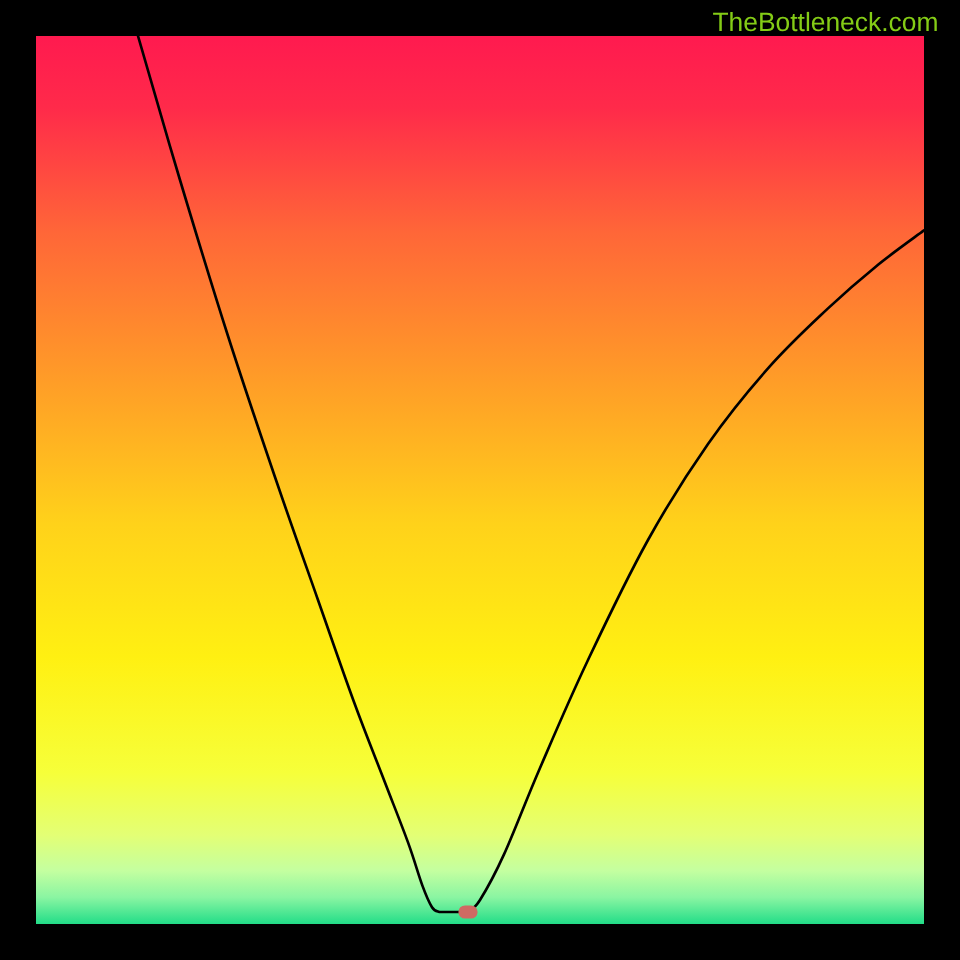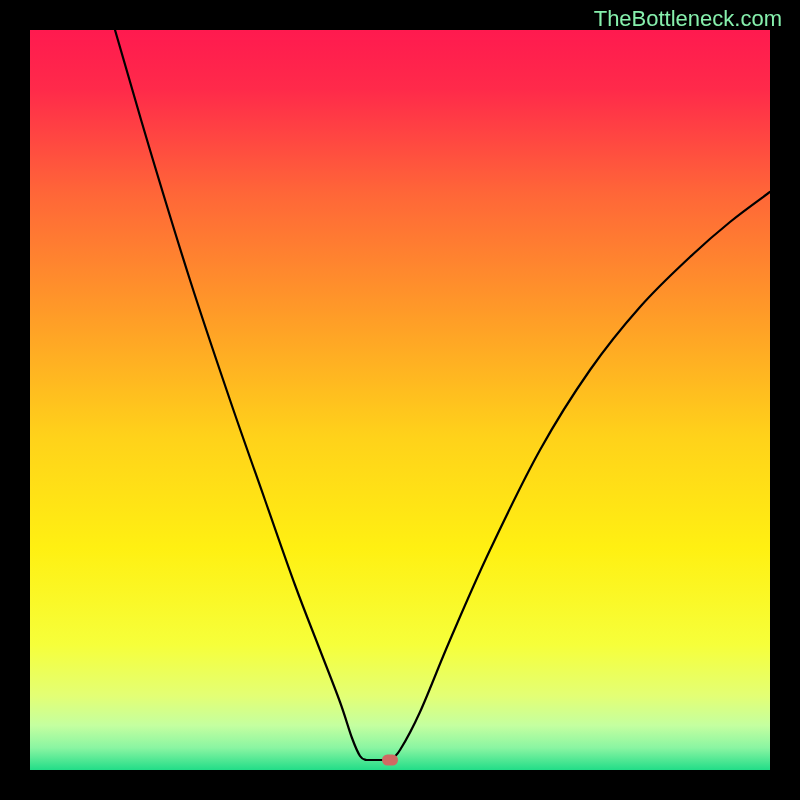--- a/index.html
+++ b/index.html
@@ -20,21 +20,21 @@
     overflow: hidden;
   }
   .gradient {
     position: absolute;
     inset: 0;
   }
   .watermark {
     position: absolute;
     top: 6px;
     right: 18px;
-    color: #86efac;
+    color: #84cc16;
     font-size: 22px;
     font-weight: 400;
     z-index: 5;
     font-family: Arial, sans-serif;
   }
   svg.curve {
     position: absolute;
     inset: 0;
     width: 740px;
     height: 740px;

